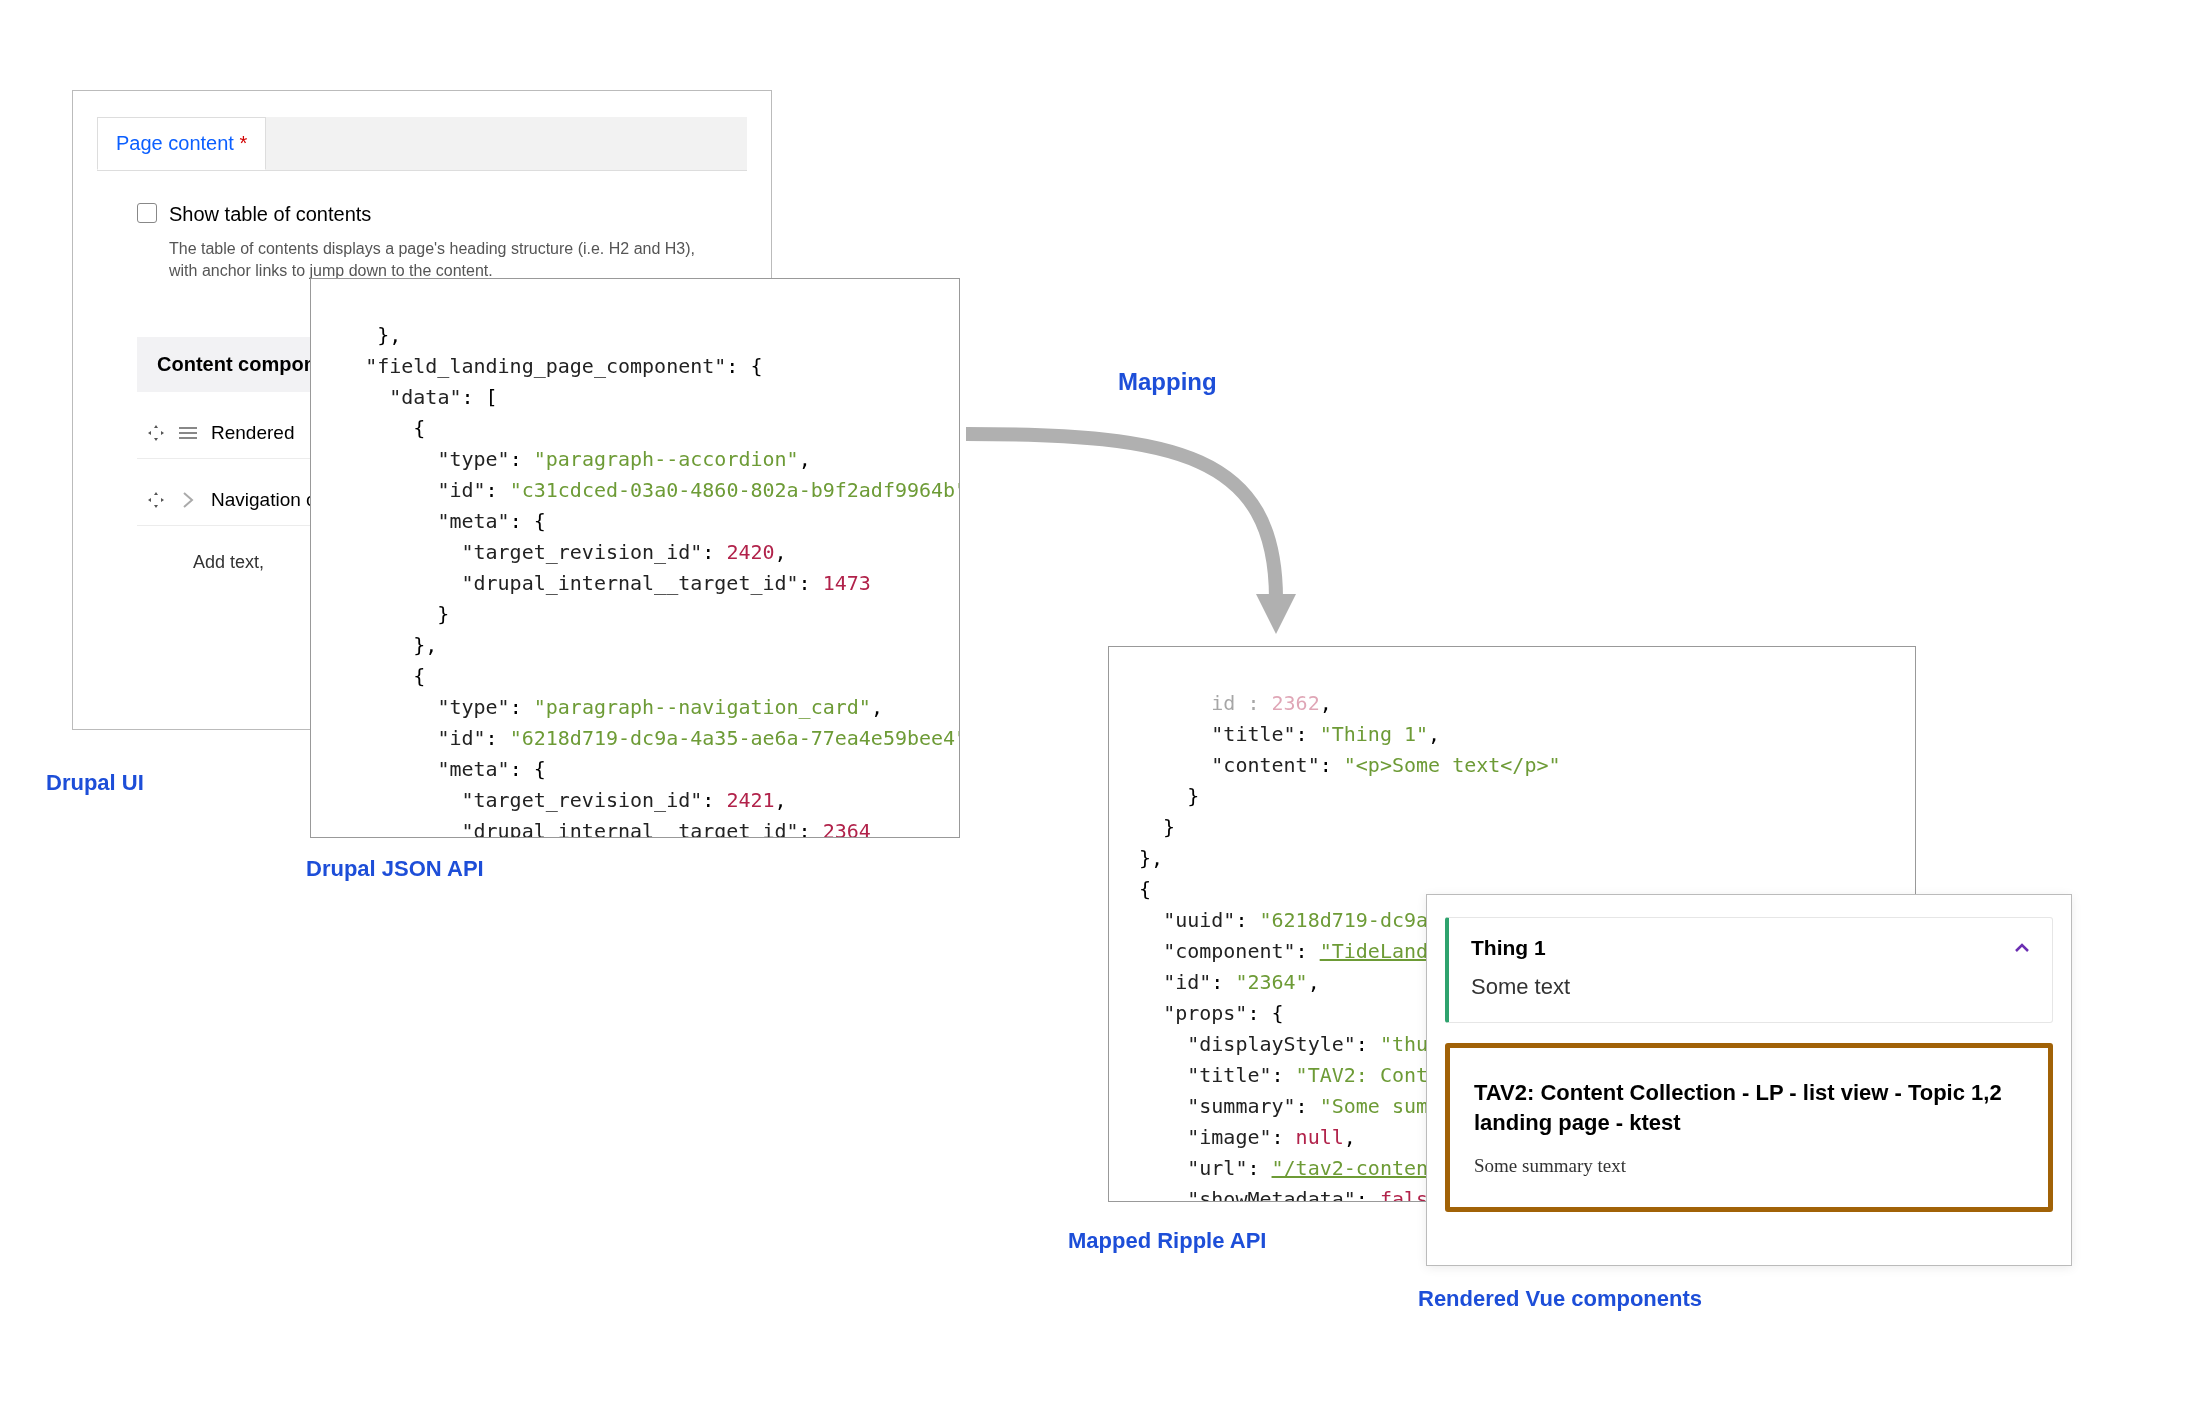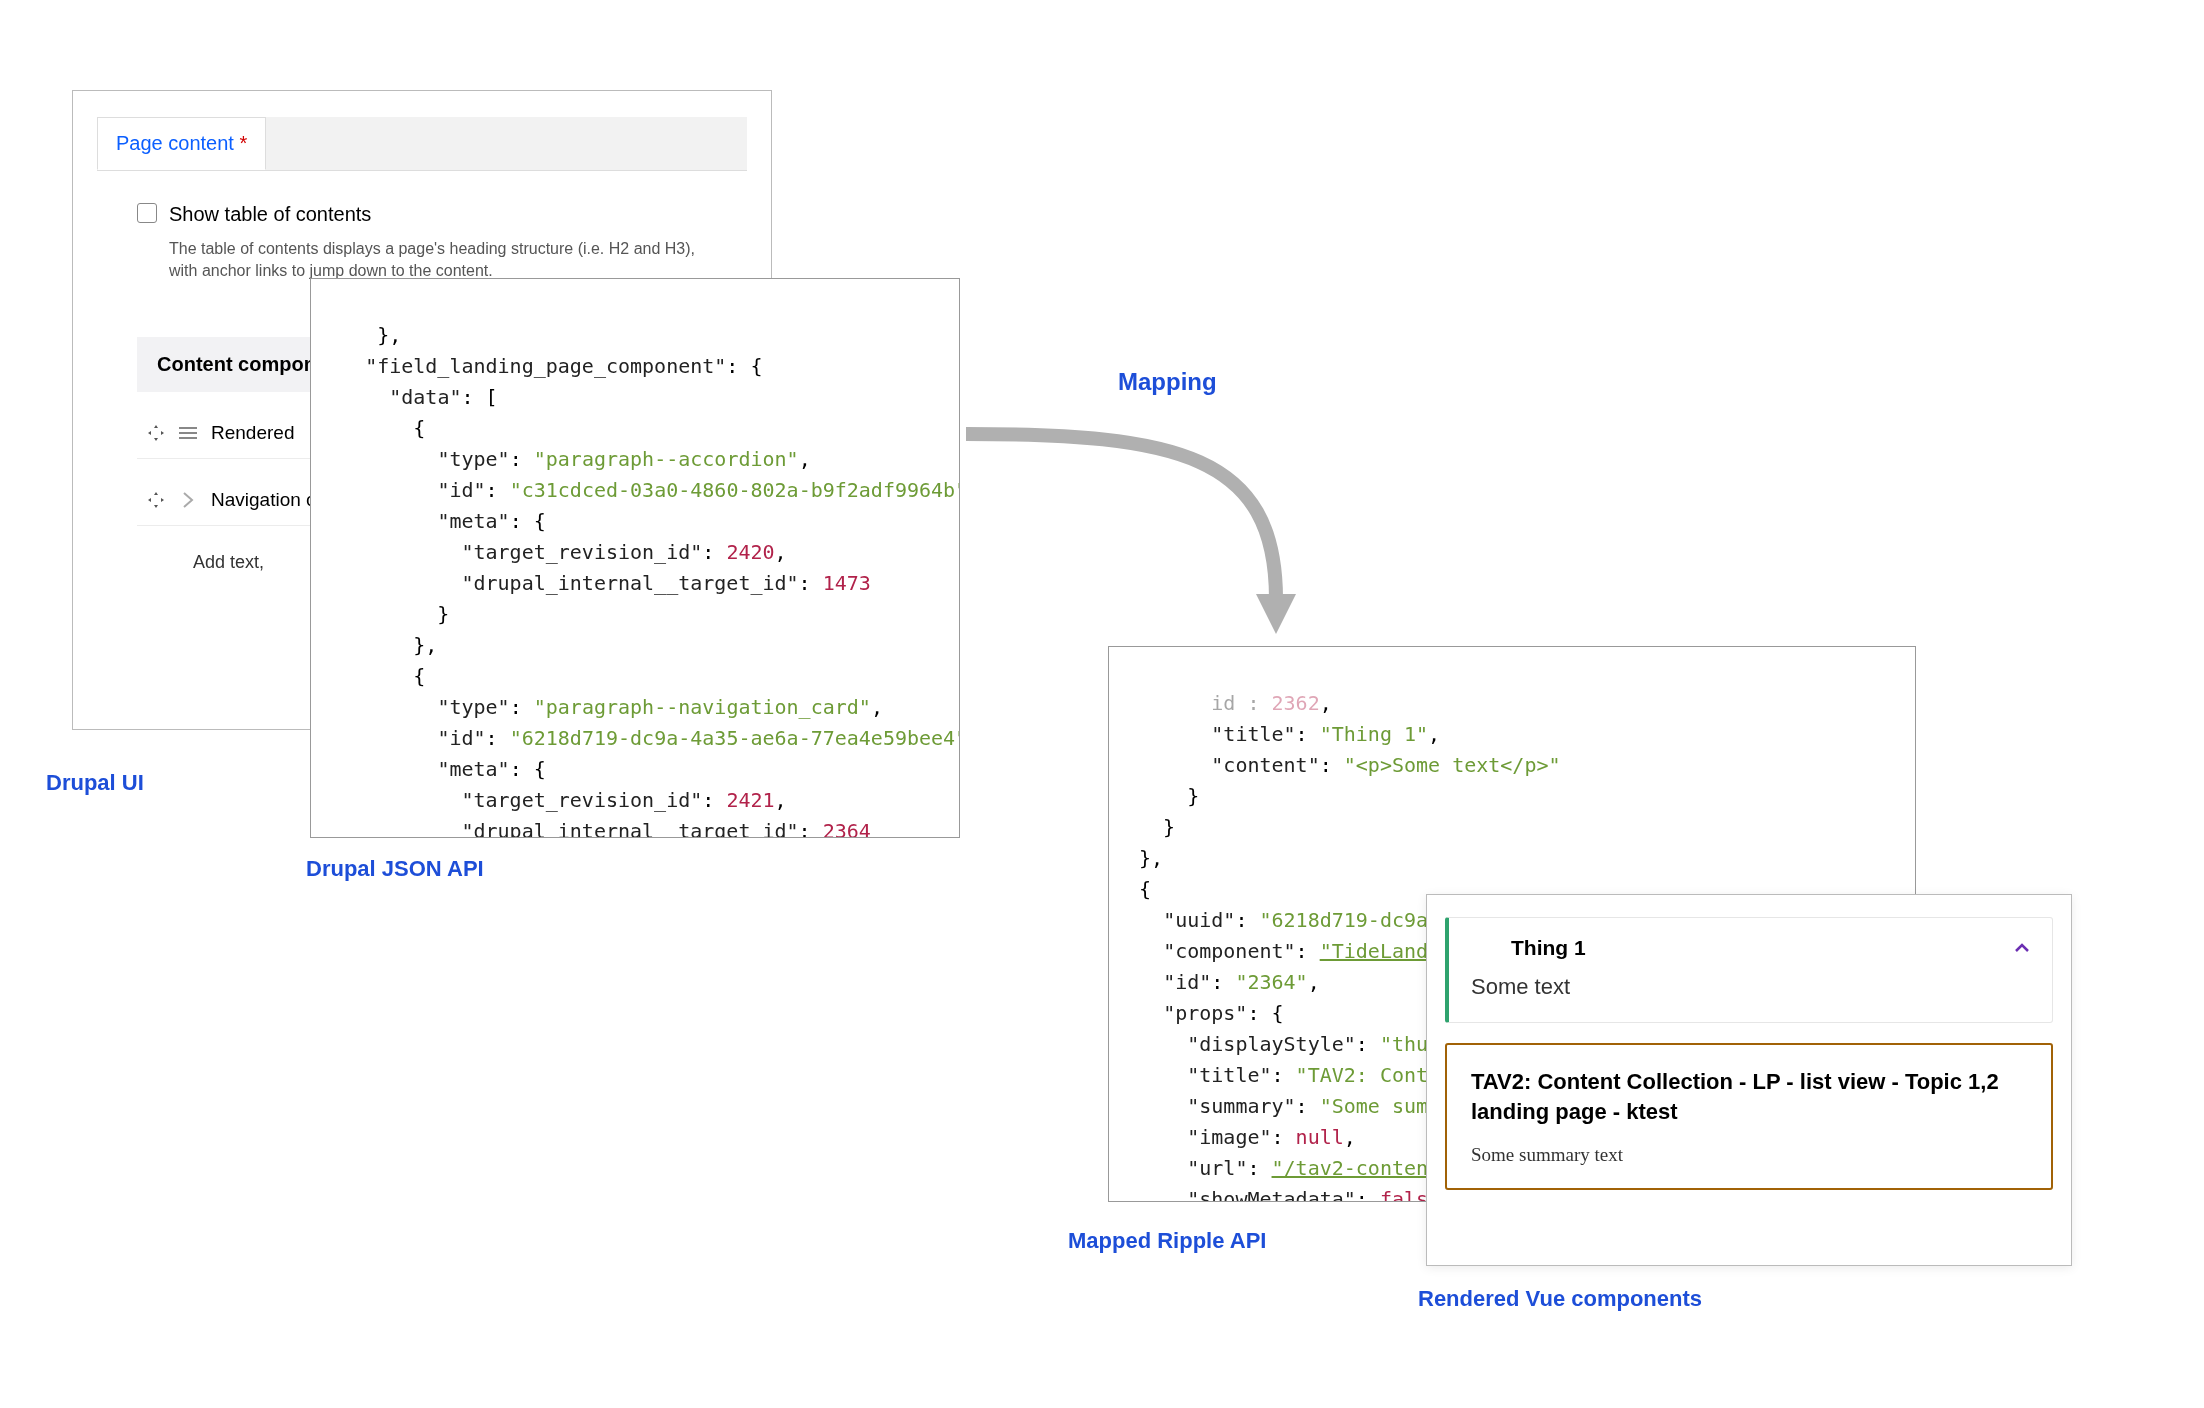--- a/index.html
+++ b/index.html
@@ -138,29 +138,28 @@
   border: 1px solid #e6e6e6;
   border-left: 4px solid #2ea36e;
   border-radius: 3px;
   padding: 18px 22px 22px;
   margin-bottom: 20px;
 }
 .accordion-head {
   display: flex;
   justify-content: space-between;
   align-items: center;
-  margin-left: 40px;
 }
 .acc-title { font-weight: 700; font-size: 21px; }
 .chev { color: #6b2eb2; font-size: 18px; }
 .acc-body { margin-top: 14px; font-size: 22px; color: #333; }
 .nav-card {
-  border: 2px solid #a16207;
+  border: 5px solid #a16207;
   border-radius: 3px;
-  padding: 22px 24px;
+  padding: 30px 24px;
 }
 .nav-title { font-weight: 800; font-size: 22px; line-height: 1.35; }
 .nav-summary { margin-top: 18px; font-size: 19px; color: #333; font-family: Liberation Serif, serif; }
 
 .badge {
   display: inline-block;
   background: #666;
   color: #fff;
   font-size: 14px;
   padding: 2px 6px;

